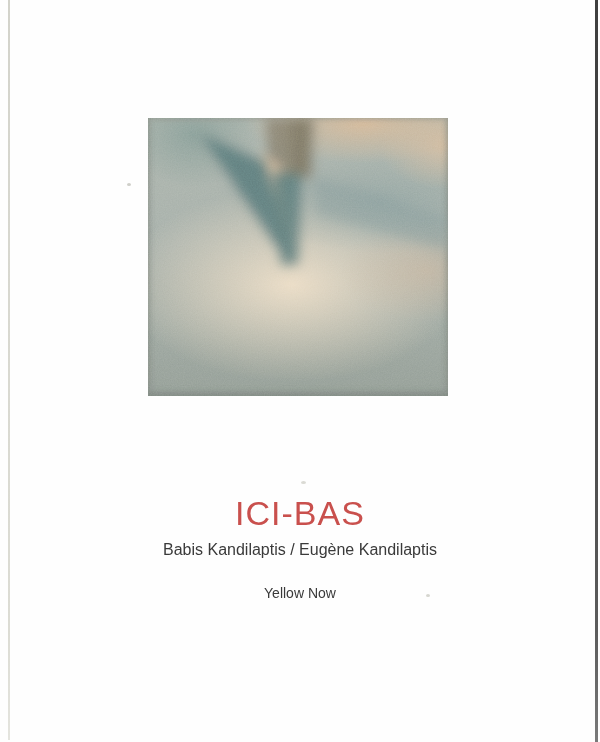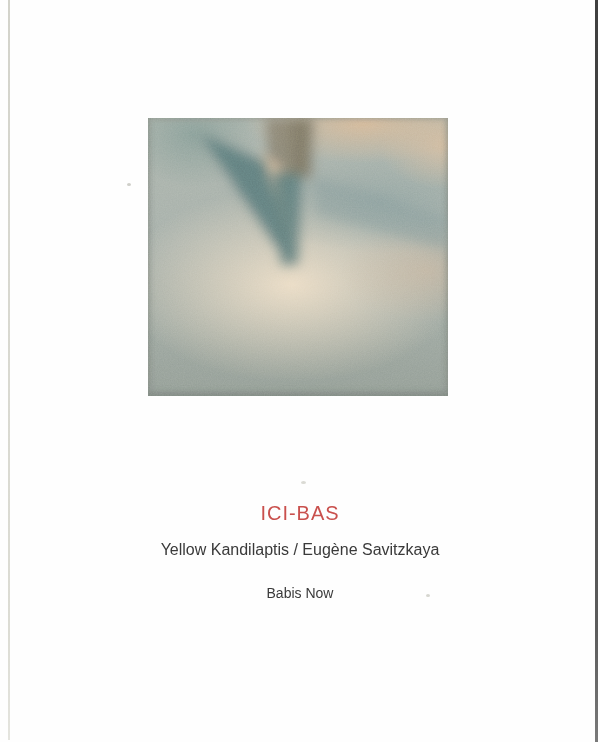--- a/index.html
+++ b/index.html
@@ -69,21 +69,21 @@
   .shape.right-band{
     background:rgba(130,154,152,.45);
     clip-path:polygon(165px 58px,300px 98px,300px 132px,168px 96px);
   }
   .grain{position:absolute;inset:0;mix-blend-mode:overlay;opacity:.5;}
 
   
   .title{
     position:absolute;left:0;top:496px;width:100%;margin:0;
     text-align:center;
-    font-size:20px;line-height:34px;font-weight:400;
+    font-size:34px;line-height:34px;font-weight:400;
     letter-spacing:1px;
     color:var(--title-red,#c9504d);
   }
   .authors{
     position:absolute;left:0;top:540px;width:100%;
     text-align:center;
     font-size:16px;line-height:20px;
     letter-spacing:0;
     color:var(--text-dark,#3a3a3a);
   }
@@ -119,19 +119,19 @@
       <filter id="grain-f" x="0" y="0" width="100%" height="100%">
         <feTurbulence type="fractalNoise" baseFrequency="0.85" numOctaves="2" stitchTiles="stitch" result="n"></feTurbulence>
         <feColorMatrix in="n" type="matrix" values="0 0 0 0 0.52  0 0 0 0 0.52  0 0 0 0 0.50  0 0 0 0.55 0"></feColorMatrix>
       </filter>
       <rect width="300" height="278" filter="url(#grain-f)"></rect>
     </svg>
   </div>
 
   <h1 class="title">ICI-BAS</h1>
 
-  <div class="authors">Yellow Kandilaptis / Eugène Savitzkaya</div>
+  <div class="authors">Babis Kandilaptis / Eugène Kandilaptis</div>
 
   <div class="publisher">
-    <div>Babis Now</div>
+    <div>Yellow Now</div>
   </div>
 
 </div>
 
 </body></html>

